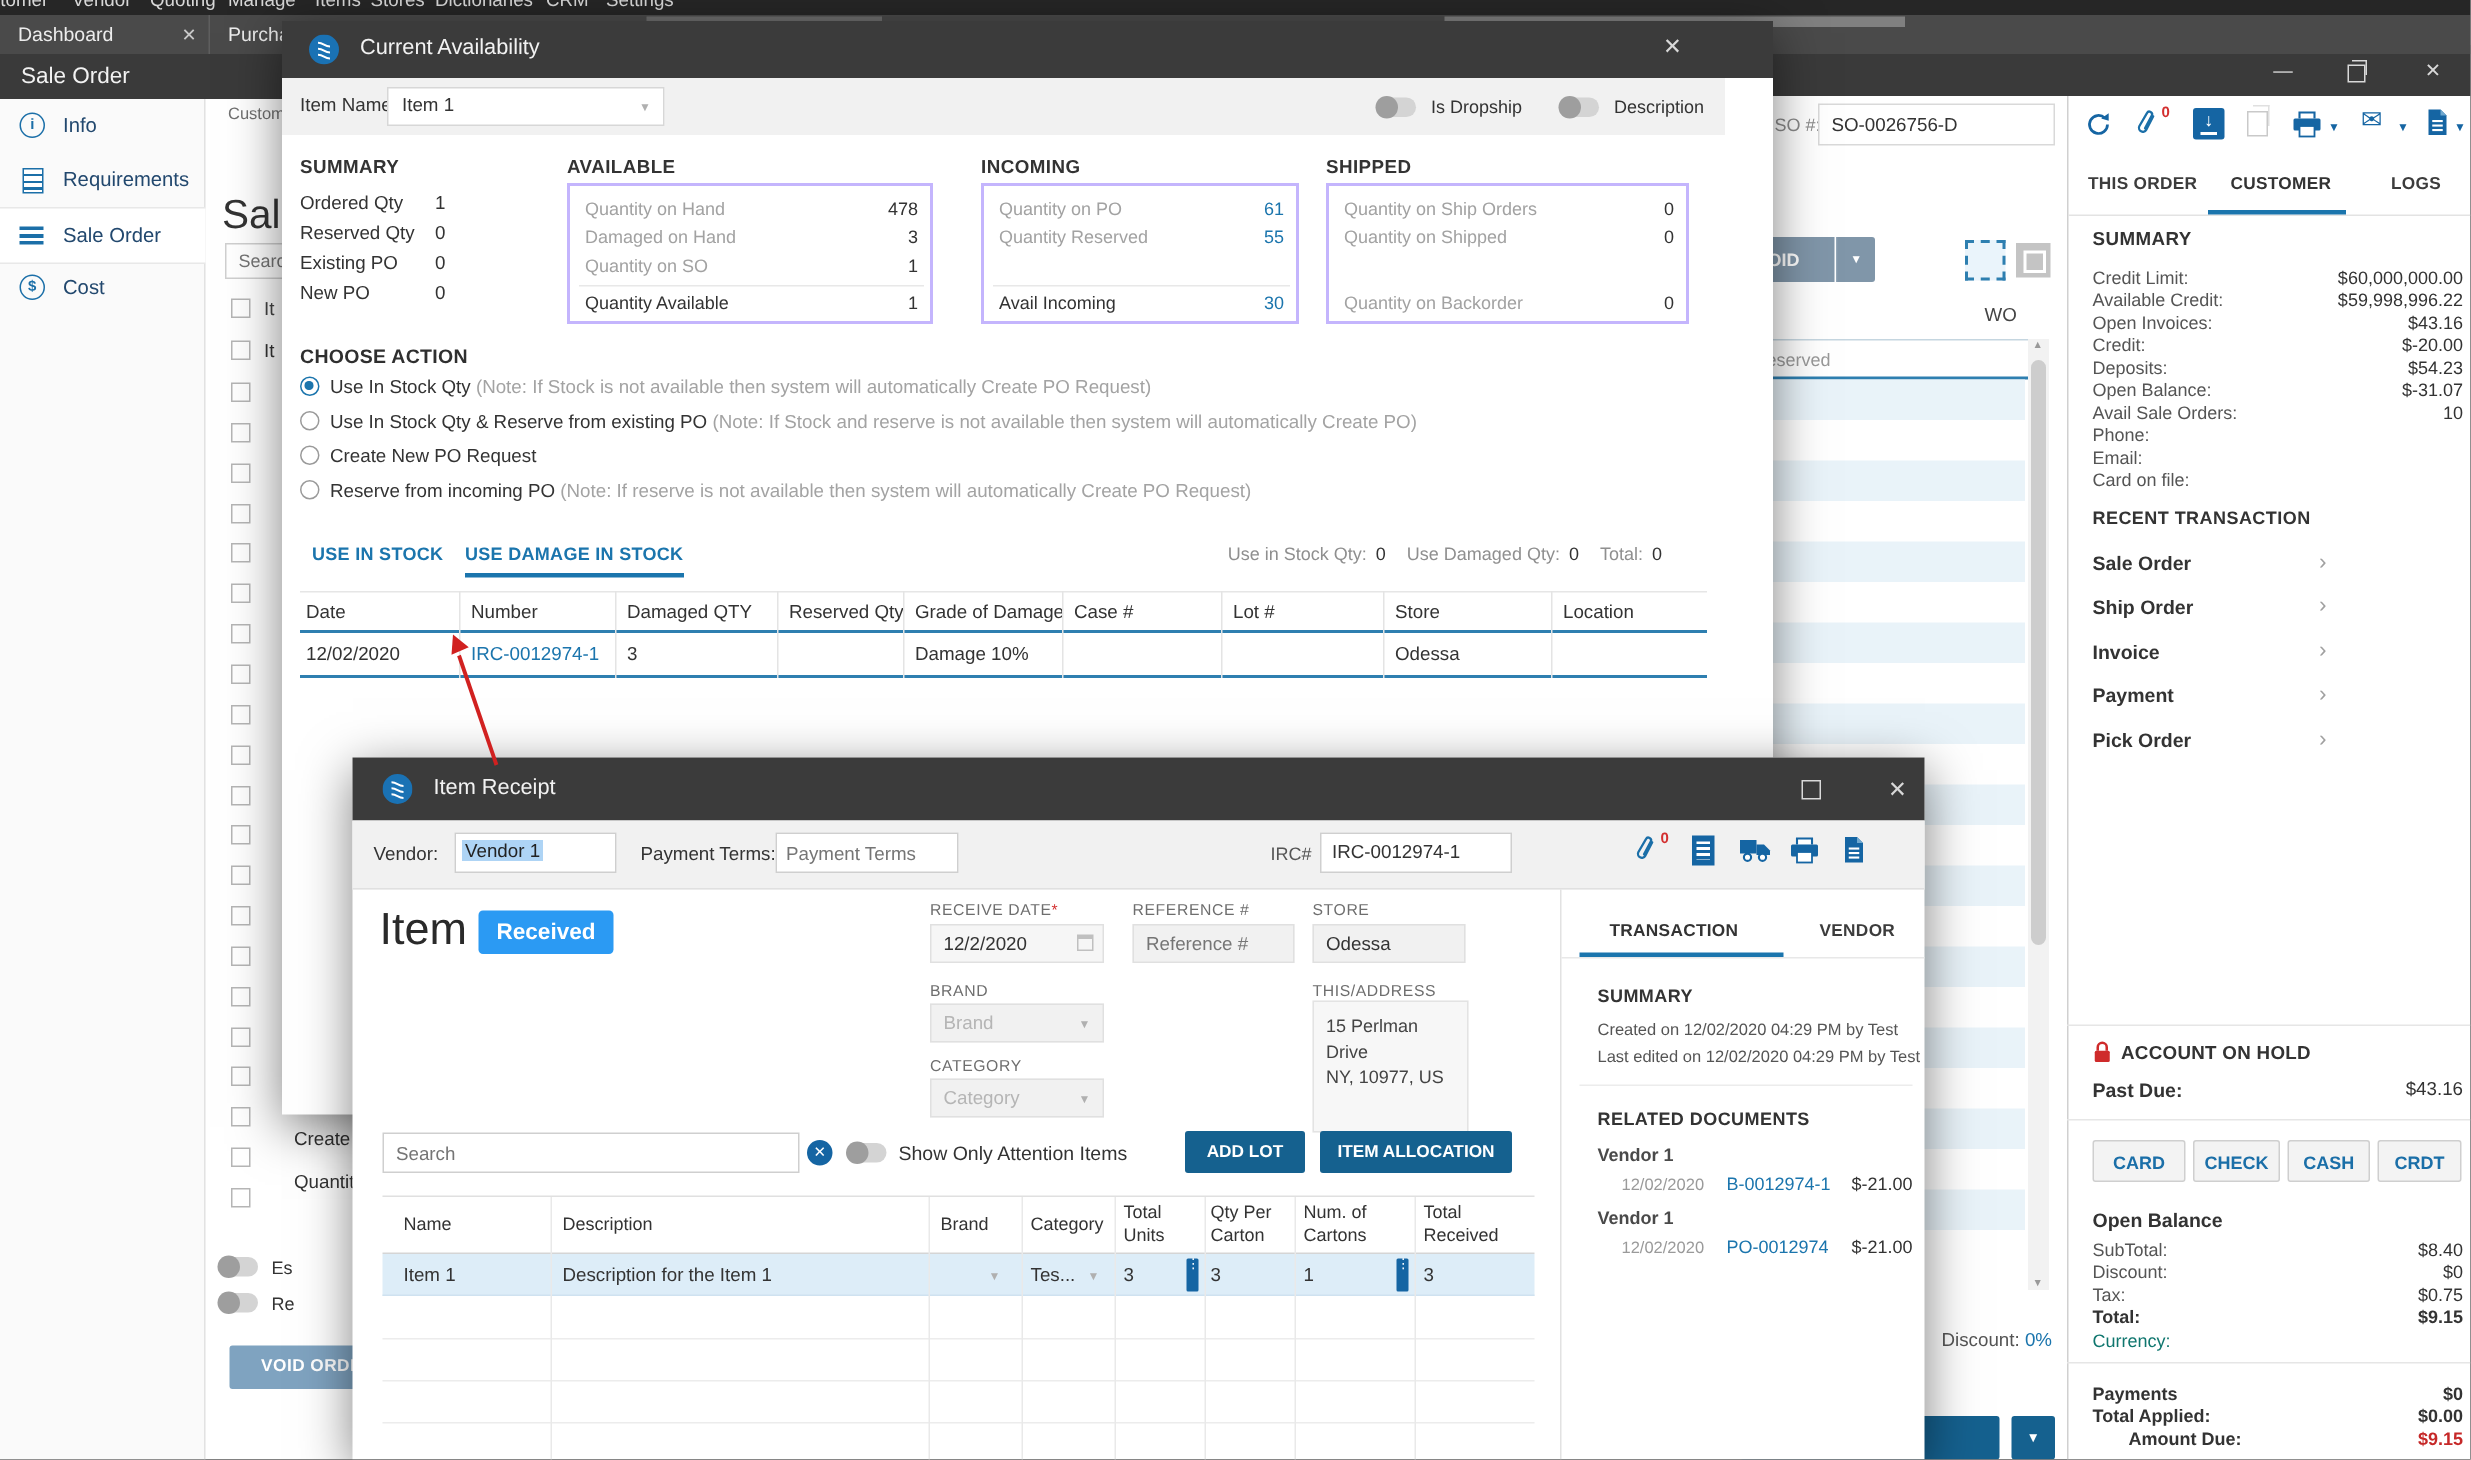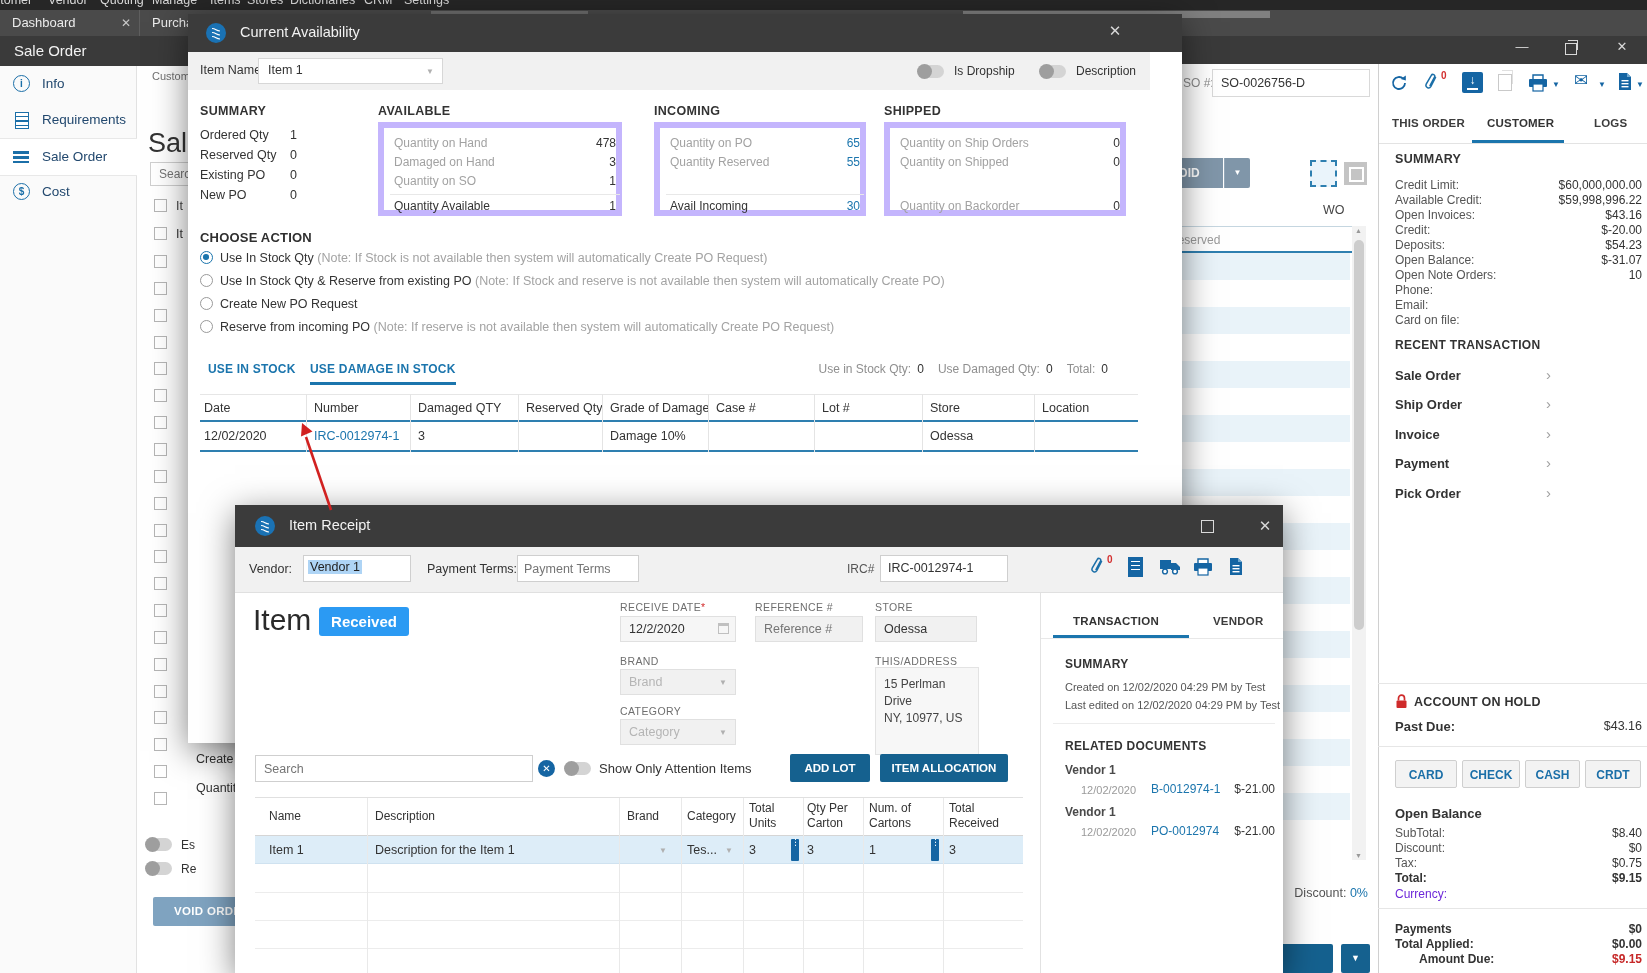--- a/index.html
+++ b/index.html
@@ -37,21 +37,21 @@
   .caret{color:#b0b0b0;font-size:8px;}
   .bluebtn{background:#15618f;color:#fff;font-size:11.5px;font-weight:bold;text-align:center;border-radius:2px;}
   .stepper{position:absolute;width:8px;height:22px;background:#1565a3;border-radius:1px;color:#fff;font-size:9px;line-height:7px;text-align:center;}
   
   .dialog{position:absolute;background:#fff;box-shadow:0 8px 32px rgba(0,0,0,.5);z-index:10;}
   .dtitle{position:absolute;left:0;top:0;width:100%;background:#3b3b3b;}
   .dtitle .tt{position:absolute;font-size:14.5px;color:#f2f2f2;white-space:nowrap;}
   .logo{position:absolute;width:20px;height:20px;}
   .close{position:absolute;color:#d8d8d8;font-size:15px;text-align:center;}
   .sect{font-size:12.5px;font-weight:bold;color:#333;letter-spacing:.3px;white-space:nowrap;}
-  .box{position:absolute;border:6px solid #c4b5fd;background:#fff;box-sizing:border-box;text-decoration:underline;}
+  .box{position:absolute;border:2px solid #c4b5fd;background:#fff;box-sizing:border-box;text-decoration:underline;}
   .grylab{font-size:12px;color:#a2a2a2;white-space:nowrap;}
   .drklab{font-size:12px;color:#333;white-space:nowrap;}
   .bluval{color:#1b75ad !important;}
   .note{color:#a3a3a3;}
   .tabblue{font-size:12px;font-weight:bold;color:#1b75ad;letter-spacing:.2px;white-space:nowrap;}
   .coldiv{position:absolute;top:0;width:1px;background:#e4e4e4;}
   .field-lab{position:absolute;font-size:10.5px;color:#6e6e6e;letter-spacing:.4px;white-space:nowrap;}
   .gfield{position:absolute;background:#f1f1f1;border:1px solid #e0e0e0;box-sizing:border-box;font-size:12.5px;line-height:24px;padding-left:8px;color:#333;}
   .ph{color:#b5b5b5;}
   
@@ -264,21 +264,21 @@
     <div class="prow-l" style="top:193px">Available Credit:</div>
       <div class="prow-v tr" style="left:1460px;top:193px;width:182px;">$59,998,996.22</div>
     <div class="prow-l" style="top:208px">Open Invoices:</div>
       <div class="prow-v tr" style="left:1460px;top:208px;width:182px;">$43.16</div>
     <div class="prow-l" style="top:223px">Credit:</div>
       <div class="prow-v tr" style="left:1460px;top:223px;width:182px;">$-20.00</div>
     <div class="prow-l" style="top:238px">Deposits:</div>
       <div class="prow-v tr" style="left:1460px;top:238px;width:182px;">$54.23</div>
     <div class="prow-l" style="top:253px">Open Balance:</div>
       <div class="prow-v tr" style="left:1460px;top:253px;width:182px;">$-31.07</div>
-    <div class="prow-l" style="top:268px">Open Note Orders:</div>
+    <div class="prow-l" style="top:268px">Avail Sale Orders:</div>
       <div class="prow-v tr" style="left:1460px;top:268px;width:182px;">10</div>
     <div class="prow-l" style="top:283px">Phone:</div>
     <div class="prow-l" style="top:298px">Email:</div>
     <div class="prow-l" style="top:313px">Card on file:</div>
   </div>
 
   <div class="abs sect" style="left:1395px;top:338px;font-size:12px;z-index:1;">RECENT TRANSACTION</div>
   <div class="abs" style="left:1395px;top:368px;font-size:13px;font-weight:600;color:#333;z-index:1;">Sale Order</div>
     <div class="abs" style="left:1546px;top:366px;font-size:15px;color:#a0a0a0;z-index:1;">›</div>
   <div class="abs" style="left:1395px;top:397px;font-size:13px;font-weight:600;color:#333;z-index:1;">Ship Order</div>
@@ -309,21 +309,21 @@
 
   <div class="abs" style="left:1395px;top:806px;font-size:13px;font-weight:bold;color:#333;z-index:1;">Open Balance</div>
   <div class="prow-l" style="top:826px;z-index:1;">SubTotal:</div>
     <div class="prow-v tr" style="left:1500px;top:826px;width:142px;z-index:1;">$8.40</div>
   <div class="prow-l" style="top:841px;z-index:1;">Discount:</div>
     <div class="prow-v tr" style="left:1500px;top:841px;width:142px;z-index:1;">$0</div>
   <div class="prow-l" style="top:856px;z-index:1;">Tax:</div>
     <div class="prow-v tr" style="left:1500px;top:856px;width:142px;z-index:1;">$0.75</div>
   <div class="prow-l b" style="top:871px;color:#333;z-index:1;">Total:</div>
     <div class="prow-v tr b" style="left:1500px;top:871px;width:142px;z-index:1;">$9.15</div>
-  <div class="prow-l" style="top:887px;color:#6d28d9;z-index:1;">Currency:</div>
+  <div class="prow-l" style="top:887px;color:#0f766e;z-index:1;">Currency:</div>
   <div class="divider" style="left:1378px;top:908px;width:269px;z-index:1;"></div>
   <div class="prow-l b" style="top:922px;color:#333;z-index:1;">Payments</div>
     <div class="prow-v tr b" style="left:1500px;top:922px;width:142px;z-index:1;">$0</div>
   <div class="prow-l b" style="top:937px;color:#333;z-index:1;">Total Applied:</div>
     <div class="prow-v tr b" style="left:1500px;top:937px;width:142px;z-index:1;">$0.00</div>
   <div class="prow-l b" style="top:952px;color:#333;z-index:1;margin-left:24px;">Amount Due:</div>
     <div class="prow-v tr b" style="left:1500px;top:952px;width:142px;color:#c62828;z-index:1;">$9.15</div>
 
   <div class="dialog" style="left:188px;top:14px;width:962px;height:729px;padding-left:32px;">
     <div class="dtitle" style="height:38px;">
@@ -370,21 +370,21 @@
       <div class="abs grylab" style="left:10px;top:46px;">Quantity on SO</div>
         <div class="abs drklab tr" style="left:164px;top:46px;width:68px;">1</div>
       <div class="abs" style="left:6px;top:66px;width:230px;height:1px;background:#e8e8e8;"></div>
       <div class="abs drklab" style="left:10px;top:71px;">Quantity Available</div>
         <div class="abs drklab tr" style="left:164px;top:71px;width:68px;">1</div>
     </div>
 
     <div class="abs sect" style="left:466px;top:90px;">INCOMING</div>
     <div class="box" style="left:466px;top:108px;width:212px;height:94px;">
       <div class="abs grylab" style="left:10px;top:8px;">Quantity on PO</div>
-        <div class="abs drklab tr bluval" style="left:132px;top:8px;width:68px;">65</div>
+        <div class="abs drklab tr bluval" style="left:132px;top:8px;width:68px;">61</div>
       <div class="abs grylab" style="left:10px;top:27px;">Quantity Reserved</div>
         <div class="abs drklab tr bluval" style="left:132px;top:27px;width:68px;">55</div>
       <div class="abs" style="left:6px;top:66px;width:198px;height:1px;background:#e8e8e8;"></div>
       <div class="abs drklab" style="left:10px;top:71px;">Avail Incoming</div>
         <div class="abs drklab tr bluval" style="left:132px;top:71px;width:68px;">30</div>
     </div>
 
     <div class="abs sect" style="left:696px;top:90px;">SHIPPED</div>
     <div class="box" style="left:696px;top:108px;width:242px;height:94px;">
       <div class="abs grylab" style="left:10px;top:8px;">Quantity on Ship Orders</div>

